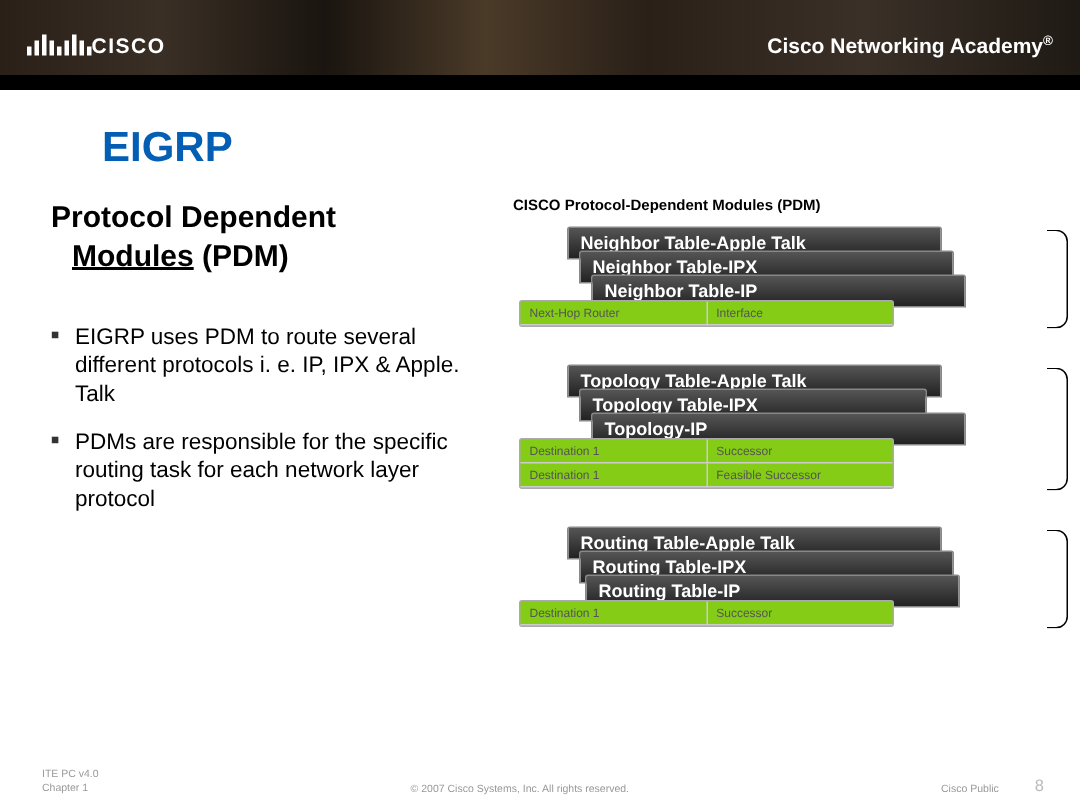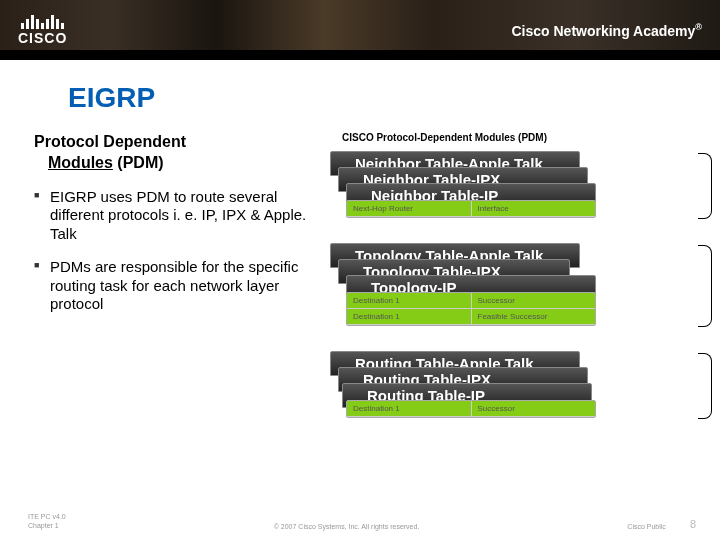--- a/index.html
+++ b/index.html
@@ -1,43 +1,43 @@
 <!DOCTYPE html>
 <html><head>
 <meta charset="utf-8">
 <style>
   * { margin: 0; padding: 0; box-sizing: border-box; }
   body { width: 720px; height: 540px; font-family: Arial, sans-serif; background: #fff; position: relative; overflow: hidden; }
   .banner { width: 720px; height: 60px; background: linear-gradient(90deg,#2a2018 0%,#3a2f25 15%,#1a1510 30%,#4a3a28 45%,#2a2018 60%,#3a3028 80%,#1f1a14 100%); position: relative; display:flex; align-items:center; justify-content:space-between; padding:0 18px; }
   .banner::after { content:""; position:absolute; left:0; right:0; bottom:0; height:10px; background:#000; }
-  .cisco-logo { display:flex; flex-direction:column; align-items:center; color:#fff; }
+  .cisco-logo { display:flex; flex-direction:row; align-items:center; color:#fff; }
   .cisco-bars { display:flex; align-items:flex-end; gap:2px; margin-bottom:1px; }
   .cisco-bars span { width:3px; background:#fff; display:inline-block; }
   .cisco-bars span:nth-child(1){height:6px} .cisco-bars span:nth-child(2){height:10px}
   .cisco-bars span:nth-child(3){height:14px} .cisco-bars span:nth-child(4){height:10px}
   .cisco-bars span:nth-child(5){height:6px} .cisco-bars span:nth-child(6){height:10px}
   .cisco-bars span:nth-child(7){height:14px} .cisco-bars span:nth-child(8){height:10px}
   .cisco-bars span:nth-child(9){height:6px}
   .cisco-name { font-size:14px; font-weight:bold; letter-spacing:1px; }
   .academy { color:#fff; font-size:14px; font-weight:700; }
   .academy sup { font-size:9px; }
   .title { color:#045fb4; font-size:28px; font-weight:bold; margin:22px 0 18px 68px; }
   .content-row { display:flex; padding:0 12px 0 34px; }
   .left-col { flex:0 0 290px; }
-  .subtitle { font-size:16px; font-weight:bold; line-height:1.3; margin-bottom:14px; }
+  .subtitle { font-size:20px; font-weight:bold; line-height:1.3; margin-bottom:32px; }
   .subtitle .indent { display:block; margin-left:14px; font-weight:bold; }
   .subtitle u { text-decoration: underline; }
   ul.bullets { list-style:none; }
   ul.bullets li { position:relative; padding-left:16px; font-size:15px; line-height:1.25; margin-bottom:14px; }
   ul.bullets li::before { content:"■"; position:absolute; left:0; top:2px; font-size:9px; color:#333; }
   .right-col { flex:1; padding-left:6px; }
   .diagram-title { font-size:10px; font-weight:bold; margin:0 0 8px 12px; }
   .tables-group { position:relative; margin-bottom:12px; }
   .stack { position:relative; width:265px; }
-  .tab { position:absolute; background:linear-gradient(#555,#222); color:#fff; font-size:15px; font-weight:bold; padding:3px 24px; border:1px solid #888; border-radius:2px 2px 0 0; white-space:nowrap; }
+  .tab { position:absolute; background:linear-gradient(#555,#222); color:#fff; font-size:12px; font-weight:bold; padding:3px 8px; border:1px solid #888; border-radius:2px 2px 0 0; white-space:nowrap;margin-left:48px; }
   .tcard { position:absolute; background:#84cc16; border:1px solid #aaa; border-radius:2px; font-size:8px; }
   .tcard .row { display:flex; }
   .tcard .cell { flex:1; padding:3px 6px; border-right:1px solid #ccc; border-bottom:1px solid #ccc; color:#555; }
   .tcard .cell:last-child { border-right:none; }
   .brace { position:absolute; right:-4px; width:14px; border:1.5px solid #000; border-left:none; border-radius:0 8px 8px 0; }
   .brace-label { position:absolute; font-size:9px; white-space:nowrap; }
   .footer { position:absolute; bottom:10px; left:0; right:0; display:flex; justify-content:space-between; align-items:flex-end; padding:0 24px 0 28px; font-size:7px; color:#999; }
   .footer .left { line-height:1.2; }
   .footer .mid { text-align:center; flex:1; }
   .footer .pg { color:#bbb; font-size:11px; }

